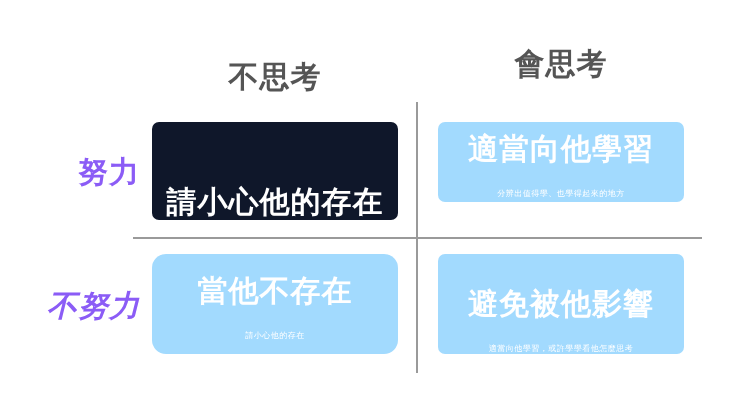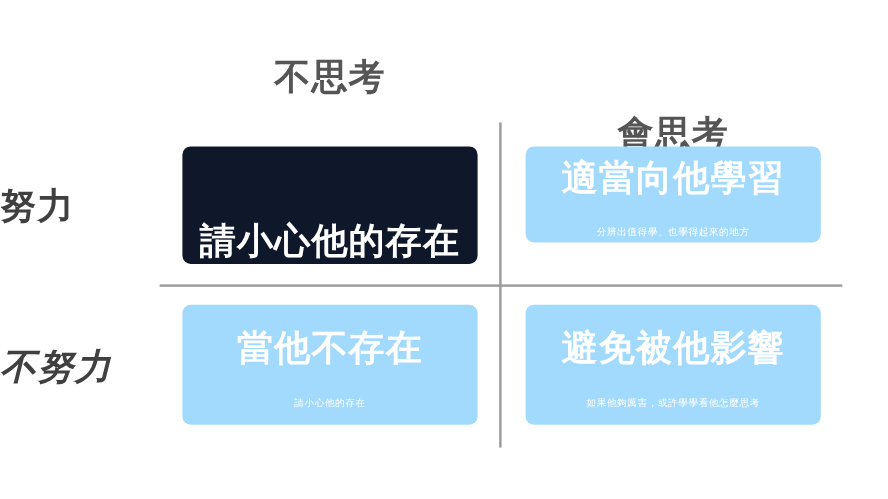--- a/index.html
+++ b/index.html
@@ -21,24 +21,24 @@
       text-align: center;
       font-size: 30px;
       font-weight: bold;
       color: #555555;
       letter-spacing: 1px;
     }
     .row-header {
       position: absolute;
       left: 0;
       width: 140px;
-      text-align: left;
+      text-align: right;
       font-size: 30px;
       font-weight: bold;
-      color: #404040;
+      color: #8b5cf6;
       letter-spacing: 1px;
     }
     .axis-h {
       position: absolute;
       left: 133px;
       top: 237px;
       width: 569px;
       height: 2px;
       background: #9a9a9a;
     }
@@ -71,39 +71,39 @@
       margin-top: 22px;
       line-height: 10px;
       letter-spacing: 0.5px;
     }
     .card-red { background: #0f172a; justify-content: flex-end; }
     .card-blue { background: #a2dafe; }
   </style>
 </head>
 <body>
 
-<div class="col-header" style="left:152px;">不思考</div>
-<div class="col-header" style="left:438px;margin-top:48px;">會思考</div>
+<div class="col-header" style="left:152px;margin-top:13px;">不思考</div>
+<div class="col-header" style="left:438px;">會思考</div>
 
 <div class="row-header" style="top:152px;">努力</div>
 <div class="row-header" style="top:286px;font-style:italic;">不努力</div>
 
 <div class="axis-h"></div>
 <div class="axis-v"></div>
 
 <div class="card card-red" style="left:152px; top:122px; width:246px; height:98px;">
   <div class="title">請小心他的存在</div>
 </div>
 
 <div class="card card-blue" style="left:438px; top:122px; width:246px; height:80px; padding-top:6px;">
   <div class="title">適當向他學習</div>
   <div class="subtitle">分辨出值得學、也學得起來的地方</div>
 </div>
 
-<div class="card card-blue" style="left:152px; top:254px; width:246px; height:100px; padding-top:6px;">
+<div class="card card-blue" style="left:152px; top:254px; width:246px; height:100px; padding-top:6px;border-radius:14px;">
   <div class="title">當他不存在</div>
   <div class="subtitle">請小心他的存在</div>
 </div>
 
-<div class="card card-blue" style="left:438px; top:254px; width:246px; height:100px; padding-top:6px;">
+<div class="card card-blue" style="left:438px; top:254px; width:246px; height:100px; padding-top:6px;justify-content:flex-end;">
   <div class="title">避免被他影響</div>
-  <div class="subtitle">如果他夠厲害，或許學學看他怎麼思考</div>
+  <div class="subtitle">適當向他學習，或許學學看他怎麼思考</div>
 </div>
 
 </body></html>

